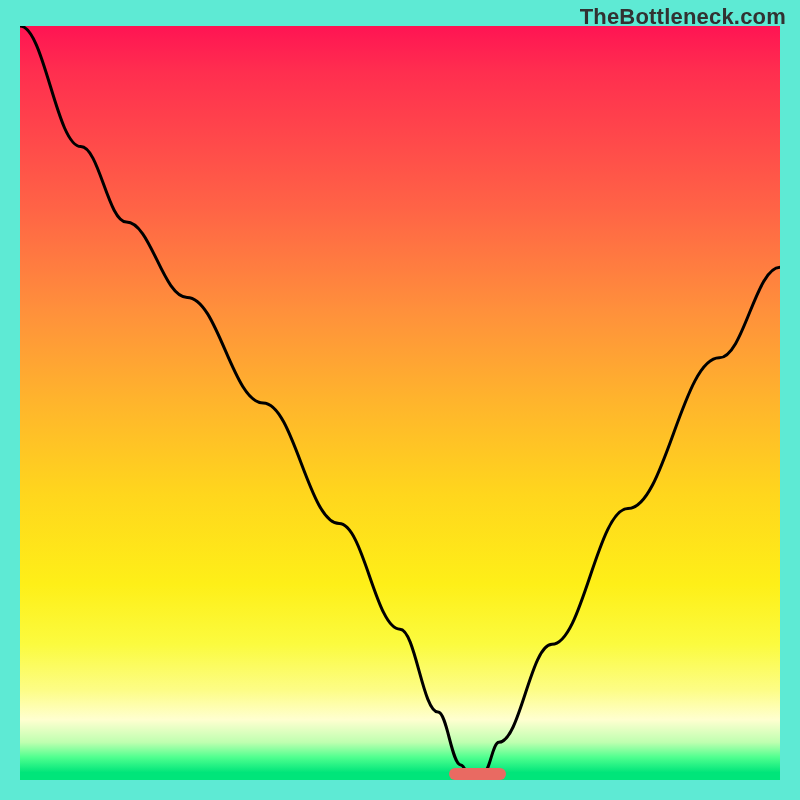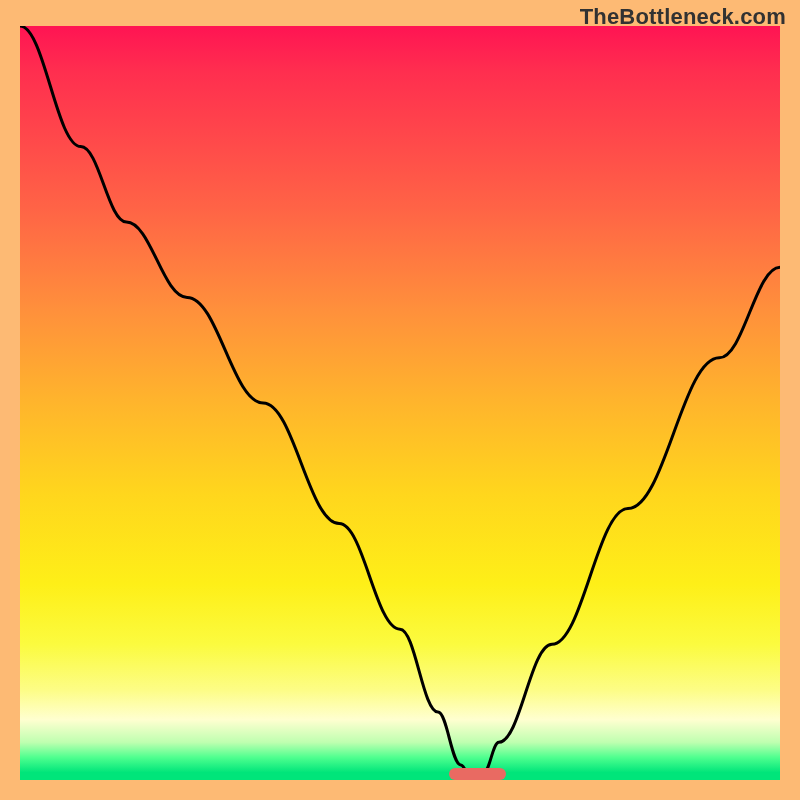--- a/index.html
+++ b/index.html
@@ -8,21 +8,21 @@
     width: 800px;
     height: 800px;
     background: #000;
     font-family: Arial, Helvetica, sans-serif;
     overflow: hidden;
   }
   .frame {
     position: relative;
     width: 800px;
     height: 800px;
-    background: #fdba74;
+    background: #5eead4;
   }
   .watermark {
     position: absolute;
     top: 4px;
     right: 14px;
     color: #323232;
     font-size: 22px;
     font-weight: 600;
     letter-spacing: 0.2px;
     z-index: 4;

